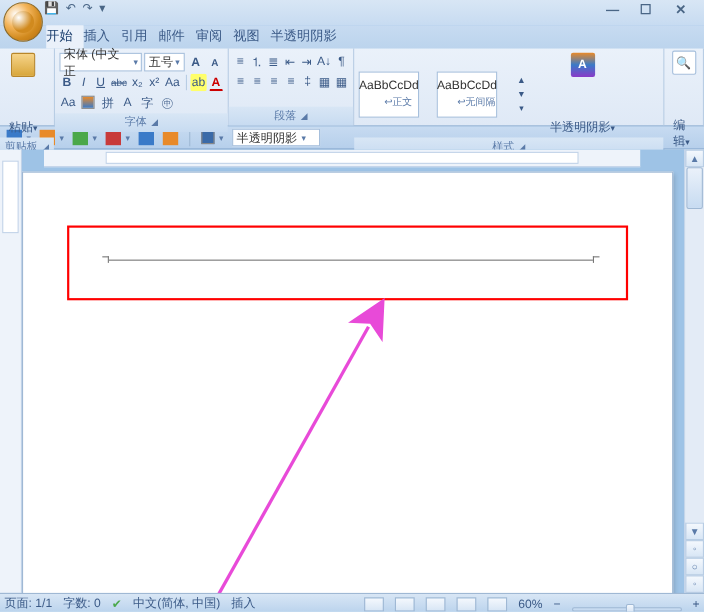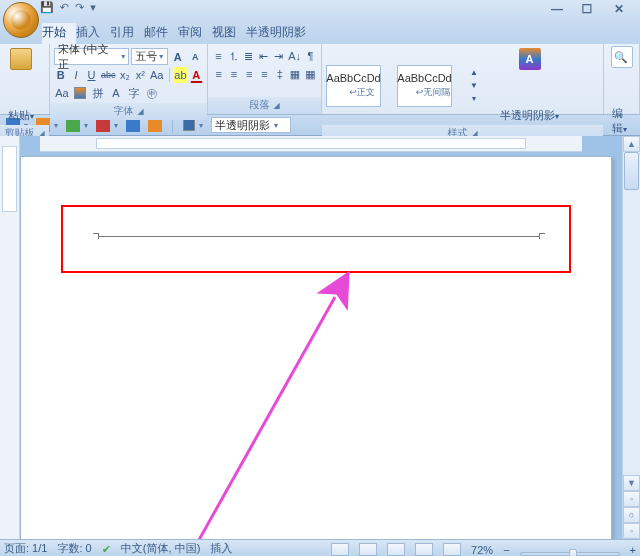--- a/index.html
+++ b/index.html
@@ -300,19 +300,19 @@
   <span>字数: 0</span>
   <span style="color:#4aa84a">✔</span>
   <span>中文(简体, 中国)</span>
   <span>插入</span>
   <div class="grow"></div>
   <div class="viewbtn"></div>
   <div class="viewbtn"></div>
   <div class="viewbtn"></div>
   <div class="viewbtn"></div>
   <div class="viewbtn"></div>
-  <span>72%</span>
+  <span>60%</span>
   <span>−</span>
   <div class="slider">
       <div class="knob"></div>
     </div>
   <span>+</span>
 </div>
 
 </body></html>

